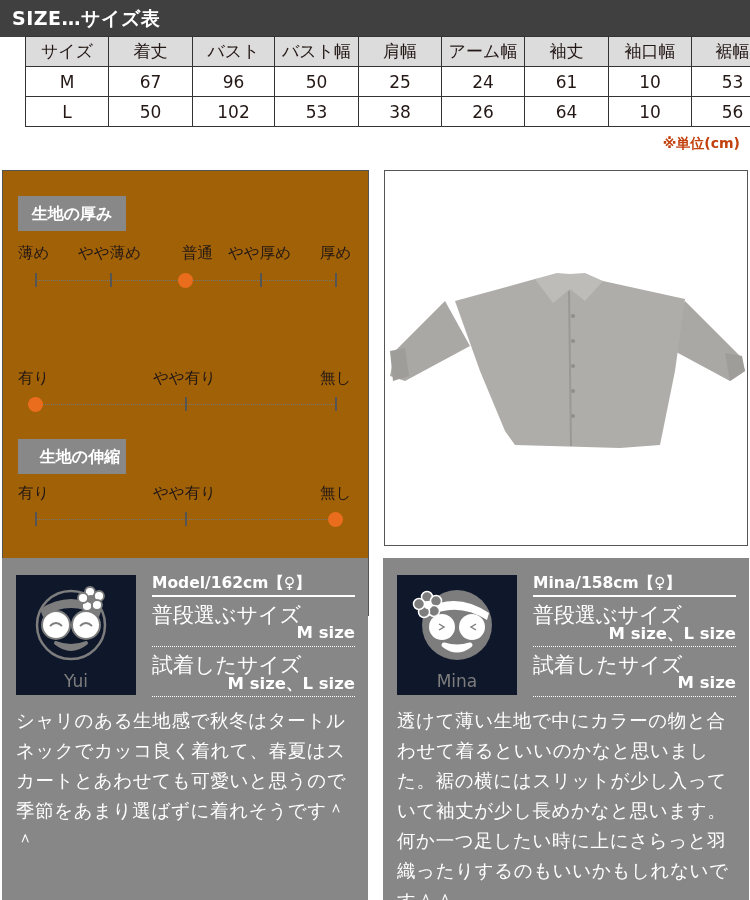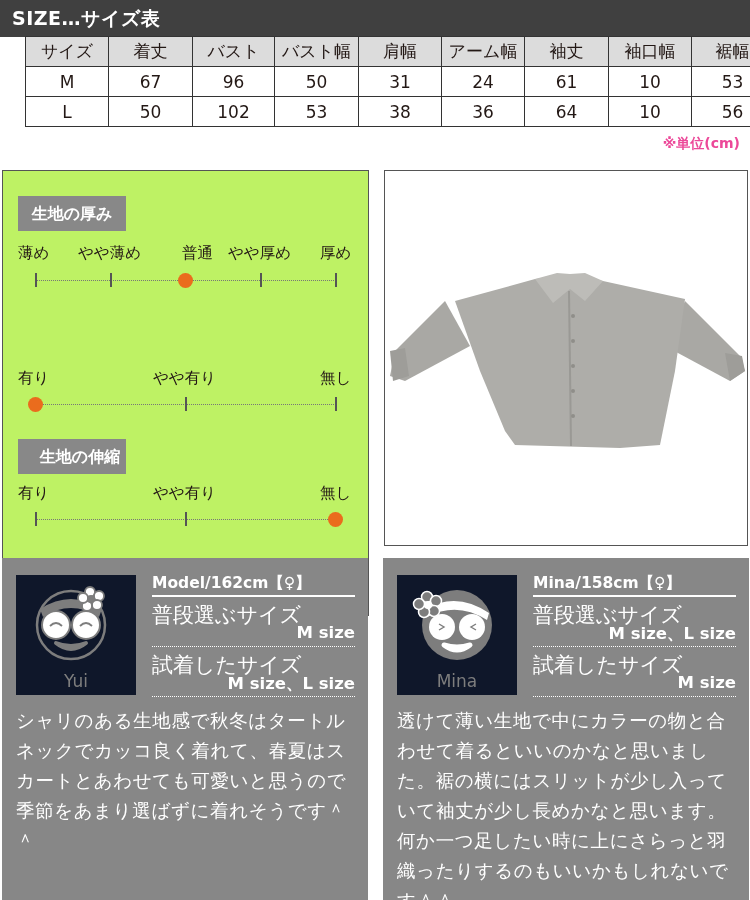--- a/index.html
+++ b/index.html
@@ -6,23 +6,23 @@
   html, body { width: 750px; height: 900px; background: #ffffff; overflow: hidden; }
   body { position: relative; font-family: "DejaVu Sans", "Liberation Sans", sans-serif; color: #231815; }
 
   .title-bar { position: absolute; left: 0; top: 0; width: 750px; height: 37px; background: #404040; }
   .title-bar span { position: absolute; left: 12px; top: 6px; color: #fff; font-weight: bold; font-size: 19px; letter-spacing: 0.5px; }
 
   table.size { position: absolute; left: 1px; top: 36px; width: 748px; border-collapse: collapse; table-layout: fixed; margin-left: 24px; }
   table.size th, table.size td { border: 1px solid #333; text-align: center; font-size: 17px; height: 30px; font-weight: normal; }
   table.size th { background: #dcdcdc; }
   table.size td { background: #fff; }
-  .unit-note { position: absolute; right: 10px; top: 135px; font-size: 14px; font-weight: bold; color: #ec4899; }
-
-  .fabric-box { position: absolute; left: 2px; top: 170px; width: 367px; height: 446px; border: 1.5px solid #555; background: #bef264; font-family: Liberation Serif, serif; }
+  .unit-note { position: absolute; right: 10px; top: 135px; font-size: 14px; font-weight: bold; color: #c2410c; }
+
+  .fabric-box { position: absolute; left: 2px; top: 170px; width: 367px; height: 446px; border: 1.5px solid #555; background: #a16207; font-family: Liberation Serif, serif; }
   .label-tag { position: absolute; left: 15px; height: 35px; background: #888; color: #fff; font-weight: bold; font-size: 16px; line-height: 35px; text-align: center; width: 108px; }
   .scale-labels { position: absolute; left: 15px; width: 338px; font-size: 15.5px; }
   .scale-labels span { position: absolute; top: 0; white-space: nowrap; }
   .scale { position: absolute; left: 32px; width: 301px; height: 16px; }
   .scale .line { position: absolute; left: 0; right: 0; top: 8px; border-top: 1.5px dotted #777; }
   .scale .tick { position: absolute; top: 1px; width: 1.5px; height: 14px; background: #555; }
   .scale .dot { position: absolute; top: 1px; width: 15px; height: 15px; margin-left: -7px; border-radius: 50%; background: #ea6c1d; }
 
   .photo-box { position: absolute; left: 384px; top: 170px; width: 364px; height: 376px; border: 1.5px solid #555; background: #fff; }
 
@@ -67,33 +67,33 @@
     <th>アーム幅</th>
     <th>袖丈</th>
     <th>袖口幅</th>
     <th>裾幅</th>
   </tr>
   <tr>
     <td>M</td>
     <td>67</td>
     <td>96</td>
     <td>50</td>
-    <td>31</td>
+    <td>25</td>
     <td>24</td>
     <td>61</td>
     <td>10</td>
     <td>53</td>
   </tr>
   <tr>
     <td>L</td>
     <td>50</td>
     <td>102</td>
     <td>53</td>
     <td>38</td>
-    <td>36</td>
+    <td>26</td>
     <td>64</td>
     <td>10</td>
     <td>56</td>
   </tr>
 </tbody>
   </table>
 <div class="unit-note">※単位(cm)</div>
 
 <div class="fabric-box">
 

